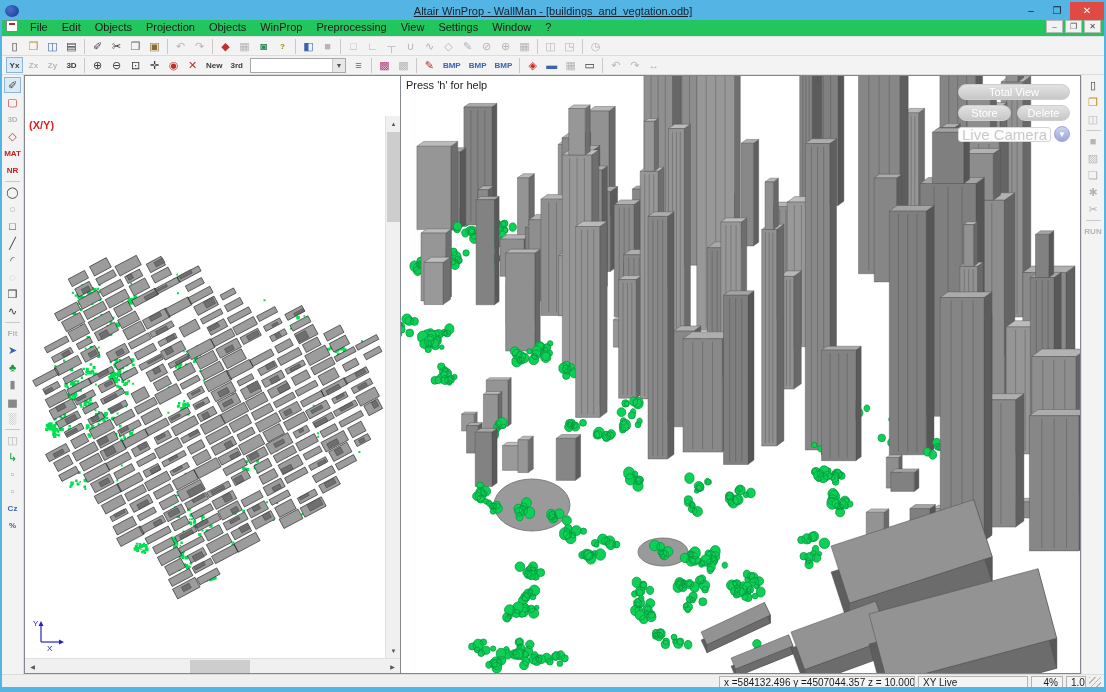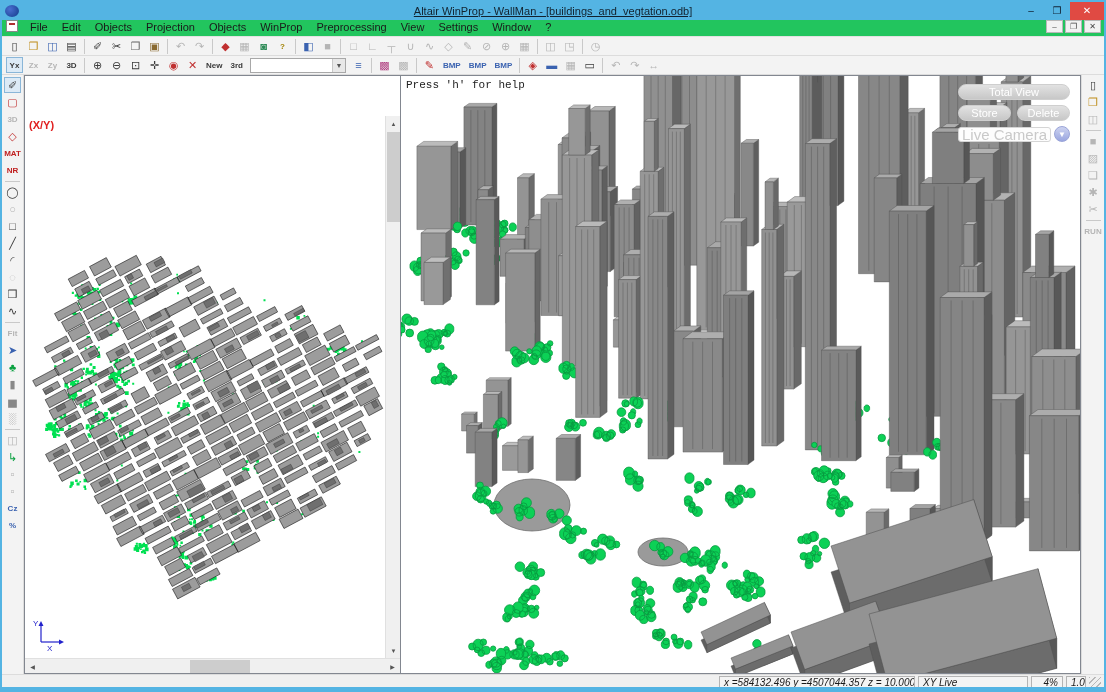--- a/index.html
+++ b/index.html
@@ -52,37 +52,37 @@
   .view-label{position:absolute;left:4px;top:3px;color:#e02020;font-weight:bold;font-size:11px;z-index:3;}
   .axis-indicator{position:absolute;left:6px;bottom:6px;z-index:3;}
   .vscroll{position:absolute;right:0;top:0;bottom:0;width:15px;background:#f0f0f0;border-left:1px solid #e0e0e0;z-index:4;
     display:flex;flex-direction:column;}
   .hscroll{height:15px;background:#f0f0f0;border-top:1px solid #e0e0e0;display:flex;align-items:center;}
   .scroll-arrow{width:15px;height:15px;display:flex;align-items:center;justify-content:center;font-size:6px;color:#555;flex:0 0 auto;}
   .vthumb{width:13px;height:90px;background:#cdcdcd;margin:1px auto 0;}
   .hthumb{width:60px;height:13px;background:#cdcdcd;margin-left:150px;}
   .hscroll .scroll-arrow:last-child{margin-left:auto;}
   .panel-right{flex:1;background:#fff;border:1px solid #828790;border-left:none;position:relative;overflow:hidden;}
-  .help-text{position:absolute;left:5px;top:3px;font-size:11px;color:#222;z-index:3;font-family:Liberation Mono, monospace;}
+  .help-text{position:absolute;left:5px;top:3px;font-size:11px;color:#222;z-index:3;}
   
   .overlay-btns{position:absolute;top:8px;right:10px;width:112px;z-index:5;display:flex;flex-direction:column;gap:5px;}
   .pill{height:16px;border-radius:9px;background:linear-gradient(#e2e2e2,#c7c7c7);
     border:1px solid #cfcfcf;color:#fff;font-size:11px;display:flex;align-items:center;justify-content:center;}
   .pill-row{display:flex;gap:6px;}
   .pill-row .pill{flex:1;}
   .camera-row{display:flex;align-items:center;gap:3px;}
   .camera-box{flex:1;height:15px;background:#fdfdfd;border:1px solid #d5d5d5;border-radius:3px;
     color:#c9c9c9;font-size:15px;display:flex;align-items:center;justify-content:center;}
   .camera-btn{width:16px;height:16px;border-radius:50%;background:linear-gradient(#cdd3f0,#9aa6e0);
     border:1px solid #9aa4d8;color:#fff;font-size:8px;display:flex;align-items:center;justify-content:center;}
   
   .statusbar{height:16px;background:#f0f0f0;display:flex;align-items:center;justify-content:flex-end;
     padding:1px 3px 1px 0;border-top:1px solid #dcdcdc;}
   .status-box{height:13px;border:1px solid #b4b4b4;background:#f4f4f4;display:flex;align-items:center;
-    padding:0 4px;margin-left:3px;font-size:10px;white-space:nowrap;overflow:hidden;font-style:italic;}
+    padding:0 4px;margin-left:3px;font-size:10px;white-space:nowrap;overflow:hidden;}
   .grip{width:12px;height:12px;margin-left:3px;
     background:repeating-linear-gradient(135deg,#b8b8b8 0 1px,transparent 1px 4px);}
   svg{display:block;}
 </style>
 </head>
 <body>
 
 <div class="window">
 
   <div class="titlebar">

